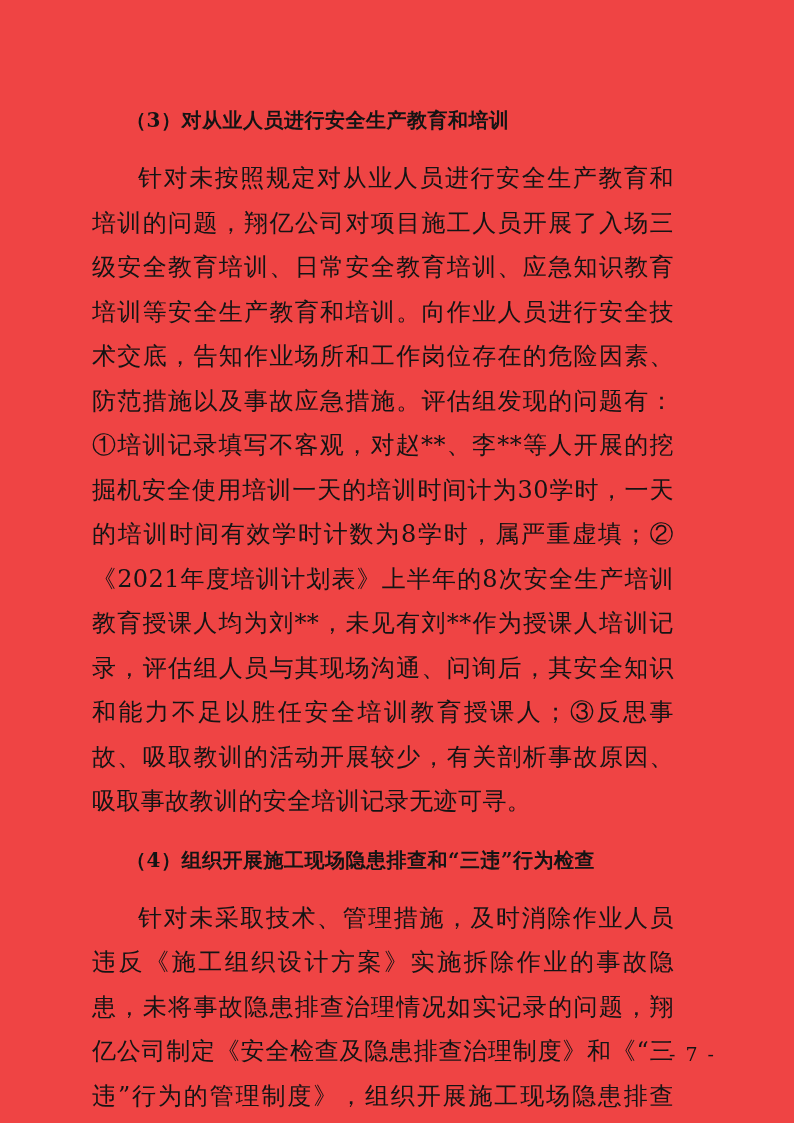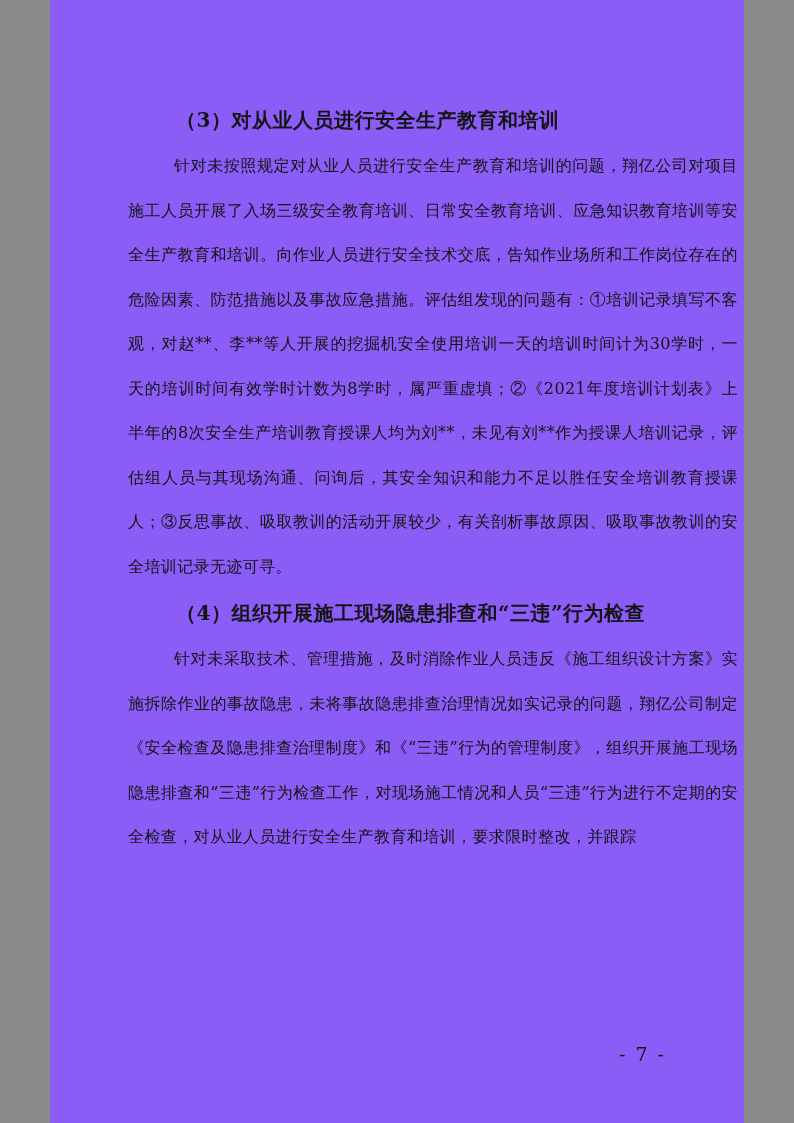--- a/index.html
+++ b/index.html
@@ -6,23 +6,23 @@
     margin: 0;
     padding: 0;
     background: #8a8a8a;
   }
   body {
     display: flex;
     justify-content: center;
   }
   .page {
     position: relative;
-    width: 694px;
+    width: 794px;
     height: 1123px;
-    background: #8b5cf6;
+    background: #ef4444;
     box-sizing: border-box;
     overflow: hidden;
     font-family: "DejaVu Serif", "Liberation Serif", serif;
     color: #141414;
   }
   .content {
     position: absolute;
     left: 78px;
     top: 98px;
     width: 610px;
@@ -32,27 +32,27 @@
     font-weight: bold;
     font-size: 20px;
     line-height: 44px;
     letter-spacing: 0.5px;
     text-indent: 48px;
     margin: 0 0 2px 0;
     white-space: nowrap;
   }
   .para {
     font-family: "DejaVu Serif", "Liberation Serif", serif;
-    font-size: 16px;
+    font-size: 24px;
     line-height: 44.5px;
     letter-spacing: 0.4px;
     text-align: justify;
     text-align-last: left;
     text-indent: 46px;
-    margin: 0;
+    margin: 14px;
     word-break: break-all;
   }
   .para + .heading {
     margin-top: 2px;
   }
   .page-number {
     position: absolute;
     right: 78px;
     bottom: 58px;
     font-family: "DejaVu Serif", "Liberation Serif", serif;

